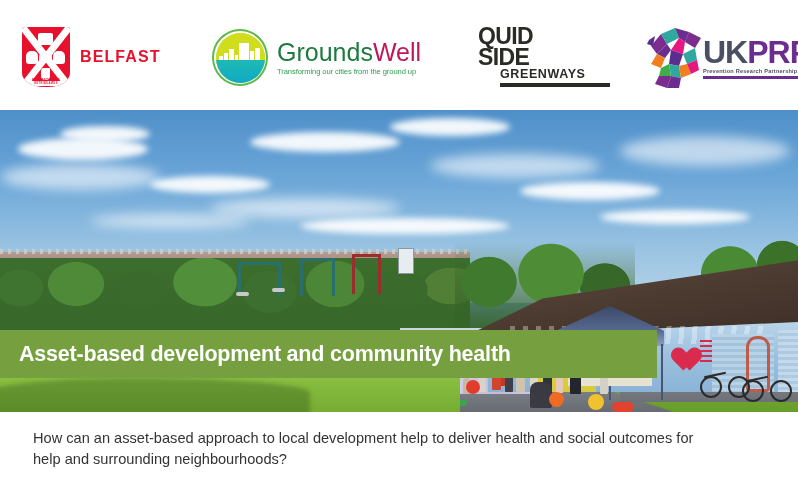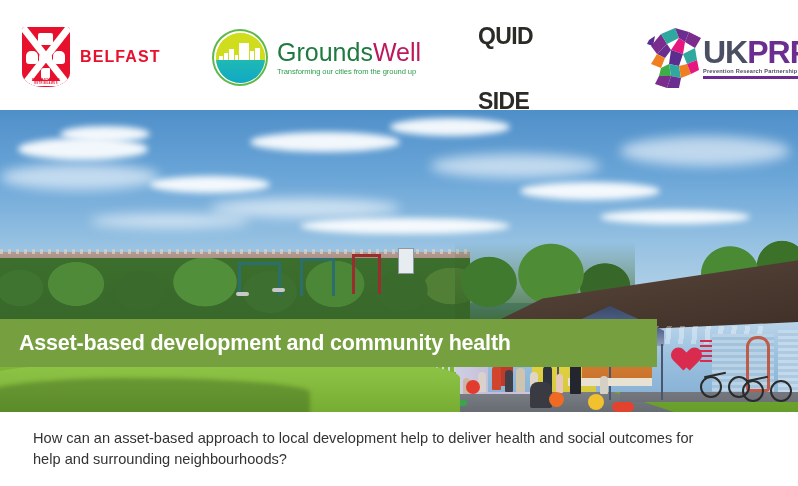--- a/index.html
+++ b/index.html
@@ -144,21 +144,21 @@
     color: #2f9e4f;
     letter-spacing: -0.1px;
     margin-top: 2px;
     white-space: nowrap;
   }
 
   
   #logo-esg { left: 478px; top: 26px; }
   .esg { color: #2b2b26; line-height: 0.92; }
   .esg .e1 { font-size: 23px; font-weight: bold; letter-spacing: -0.6px; }
-  .esg .e2 { font-size: 23px; font-weight: bold; letter-spacing: -0.6px; margin-top: 44px; }
+  .esg .e2 { font-size: 23px; font-weight: bold; letter-spacing: -0.6px; }
   .esg .e3 { font-size: 12.5px; font-weight: bold; letter-spacing: 0.6px; margin-left: 22px; margin-top: 1px; }
   .esg .bar { width: 110px; height: 4px; background: #2b2b26; margin-left: 22px; margin-top: 2px; }
 
   
   #logo-ukprp { left: 645px; top: 24px; }
   .ukprp-mark { position: relative; width: 62px; height: 68px; flex: none; }
   .ukprp-words { margin-left: -4px; position: relative; }
   .ukprp-words .uk-row { font-size: 32px; font-weight: bold; line-height: 0.95; letter-spacing: -1px; }
   .ukprp-words .uk-row .uk { color: #4a4f63; }
   .ukprp-words .uk-row .prp { color: #6b2d8f; }
@@ -366,21 +366,21 @@
   
   .fence {
     position: absolute; left: 400px; top: 218px; width: 86px; height: 44px;
     background: repeating-linear-gradient(90deg,#cdd6dc 0 2px, rgba(255,255,255,0) 2px 6px);
     border-top: 2px solid #cdd6dc;
   }
 
   
   .title-banner {
     position: absolute;
-    left: 0; top: 319px;
+    left: 0; top: 330px;
     width: 657px;
     height: 48px;
     background: #76a03f;
     display: flex;
     align-items: center;
   }
   .title-banner .title-text {
     color: #ffffff;
     font-size: 21.5px;
     font-weight: bold;

